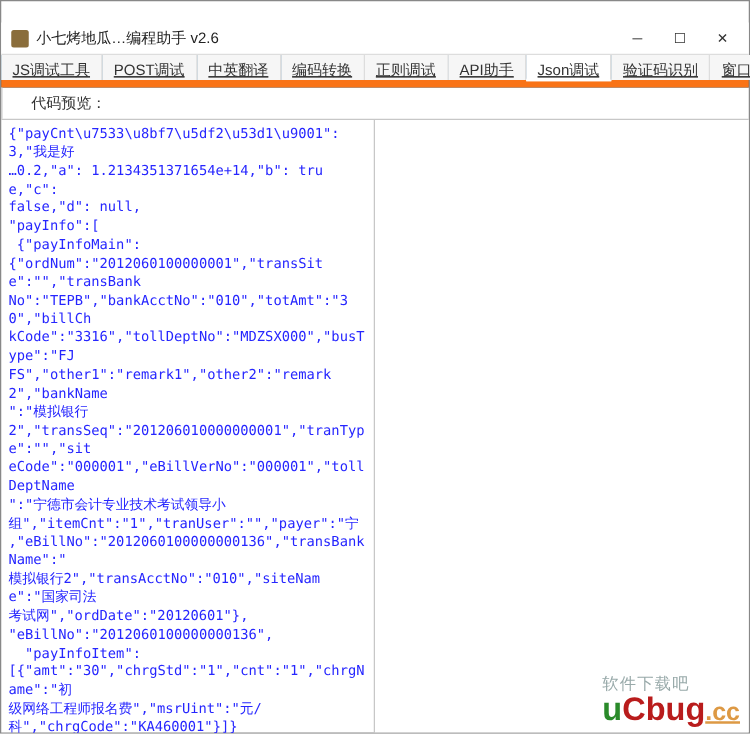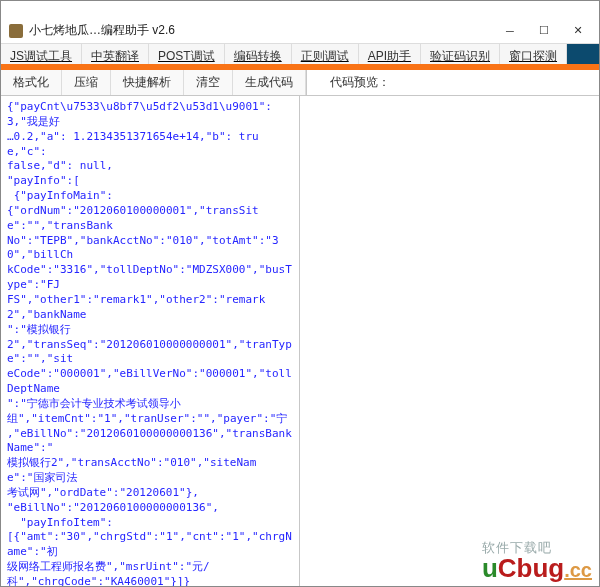--- a/index.html
+++ b/index.html
@@ -37,38 +37,32 @@
     <div class="titlebar-text">小七烤地瓜…编程助手 v2.6</div>
     <div class="win-btns">
       <div class="win-btn">─</div>
       <div class="win-btn">☐</div>
       <div class="win-btn close">✕</div>
     </div>
   </div>
 
   <div class="tabs">
     <div class="tab">JS调试工具</div>
+    <div class="tab">POST调试</div>
     <div class="tab">中英翻译</div>
-    <div class="tab">POST调试</div>
     <div class="tab">编码转换</div>
     <div class="tab">正则调试</div>
     <div class="tab">API助手</div>
+    <div class="tab active">Json调试</div>
     <div class="tab">验证码识别</div>
     <div class="tab">窗口探测</div>
 
   </div>
 
   <div class="toolbar">
-    <div class="tool-left">
-      <div class="tool-btn">格式化</div>
-      <div class="tool-btn">压缩</div>
-      <div class="tool-btn">快捷解析</div>
-      <div class="tool-btn">清空</div>
-      <div class="tool-btn">生成代码</div>
-    </div>
     <div class="tool-right">
       <span class="preview-label">代码预览：</span>
     </div>
   </div>
 
   <div class="content">
     <div class="editor">{"payCnt\u7533\u8bf7\u5df2\u53d1\u9001":3,"我是好
 …0.2,"a": 1.2134351371654e+14,"b": true,"c":
 false,"d": null,
 "payInfo":[

